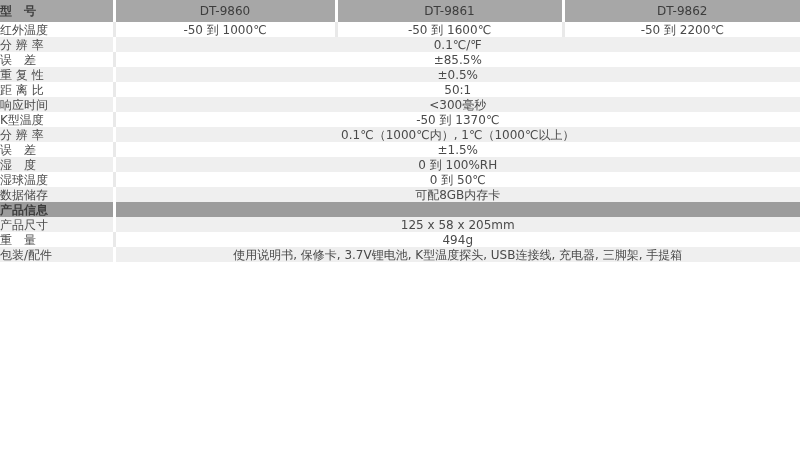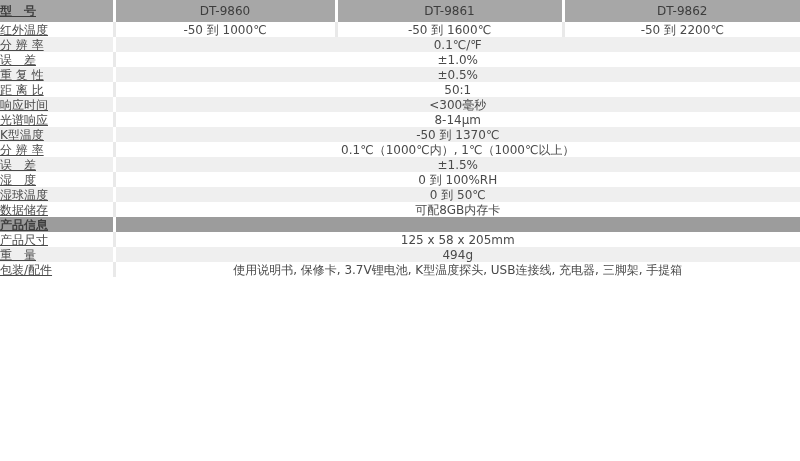--- a/index.html
+++ b/index.html
@@ -39,21 +39,20 @@
     font-weight: bold;
     text-align: left;
   }
   .spec-table thead th { border-right: 3px solid #ffffff; }
   .spec-table thead th:last-child { border-right: none; }
   
   .label-cell {
     text-align: left;
     padding-left: 10px;
     border-right: 3px solid #ffffff;
-    text-decoration: underline;
   }
   
   .spec-table tbody tr:nth-child(even) td { background: #efefef; }
   .spec-table tbody tr:nth-child(odd) td { background: #ffffff; }
   
   .spec-table tbody tr:nth-child(odd) td.label-cell { border-right-color: #e9e9e9; }
   
   .spec-table tbody td.value-cell {
     text-align: center;
     border-right: 3px solid #e9e9e9;
@@ -94,37 +93,33 @@
         <td class="value-cell">-50 到 1000℃</td>
         <td class="value-cell">-50 到 1600℃</td>
         <td class="value-cell">-50 到 2200℃</td>
       </tr>
       <tr>
         <td class="label-cell">分 辨 率</td>
         <td class="merged-cell" colspan="3">0.1℃/℉</td>
       </tr>
       <tr>
         <td class="label-cell">误　差</td>
-        <td class="merged-cell" colspan="3">±1.0%</td>
+        <td class="merged-cell" colspan="3">±85.5%</td>
       </tr>
       <tr>
         <td class="label-cell">重 复 性</td>
         <td class="merged-cell" colspan="3">±0.5%</td>
       </tr>
       <tr>
         <td class="label-cell">距 离 比</td>
         <td class="merged-cell" colspan="3">50:1</td>
       </tr>
       <tr>
         <td class="label-cell">响应时间</td>
         <td class="merged-cell" colspan="3">&lt;300毫秒</td>
-      </tr>
-      <tr>
-        <td class="label-cell">光谱响应</td>
-        <td class="merged-cell" colspan="3">8-14μm</td>
       </tr>
       <tr>
         <td class="label-cell">K型温度</td>
         <td class="merged-cell" colspan="3">-50 到 1370℃</td>
       </tr>
       <tr>
         <td class="label-cell">分 辨 率</td>
         <td class="merged-cell" colspan="3">0.1℃（1000℃内）, 1℃（1000℃以上）</td>
       </tr>
       <tr>

